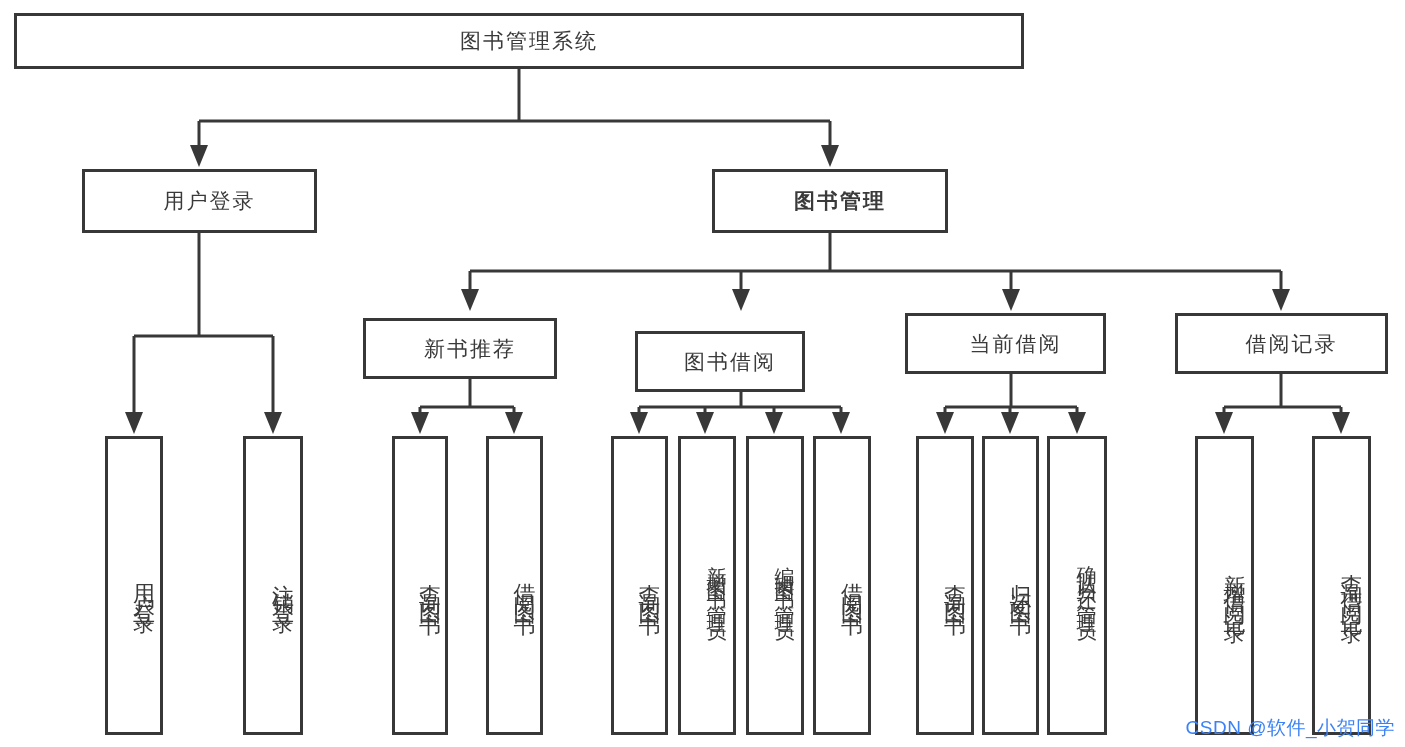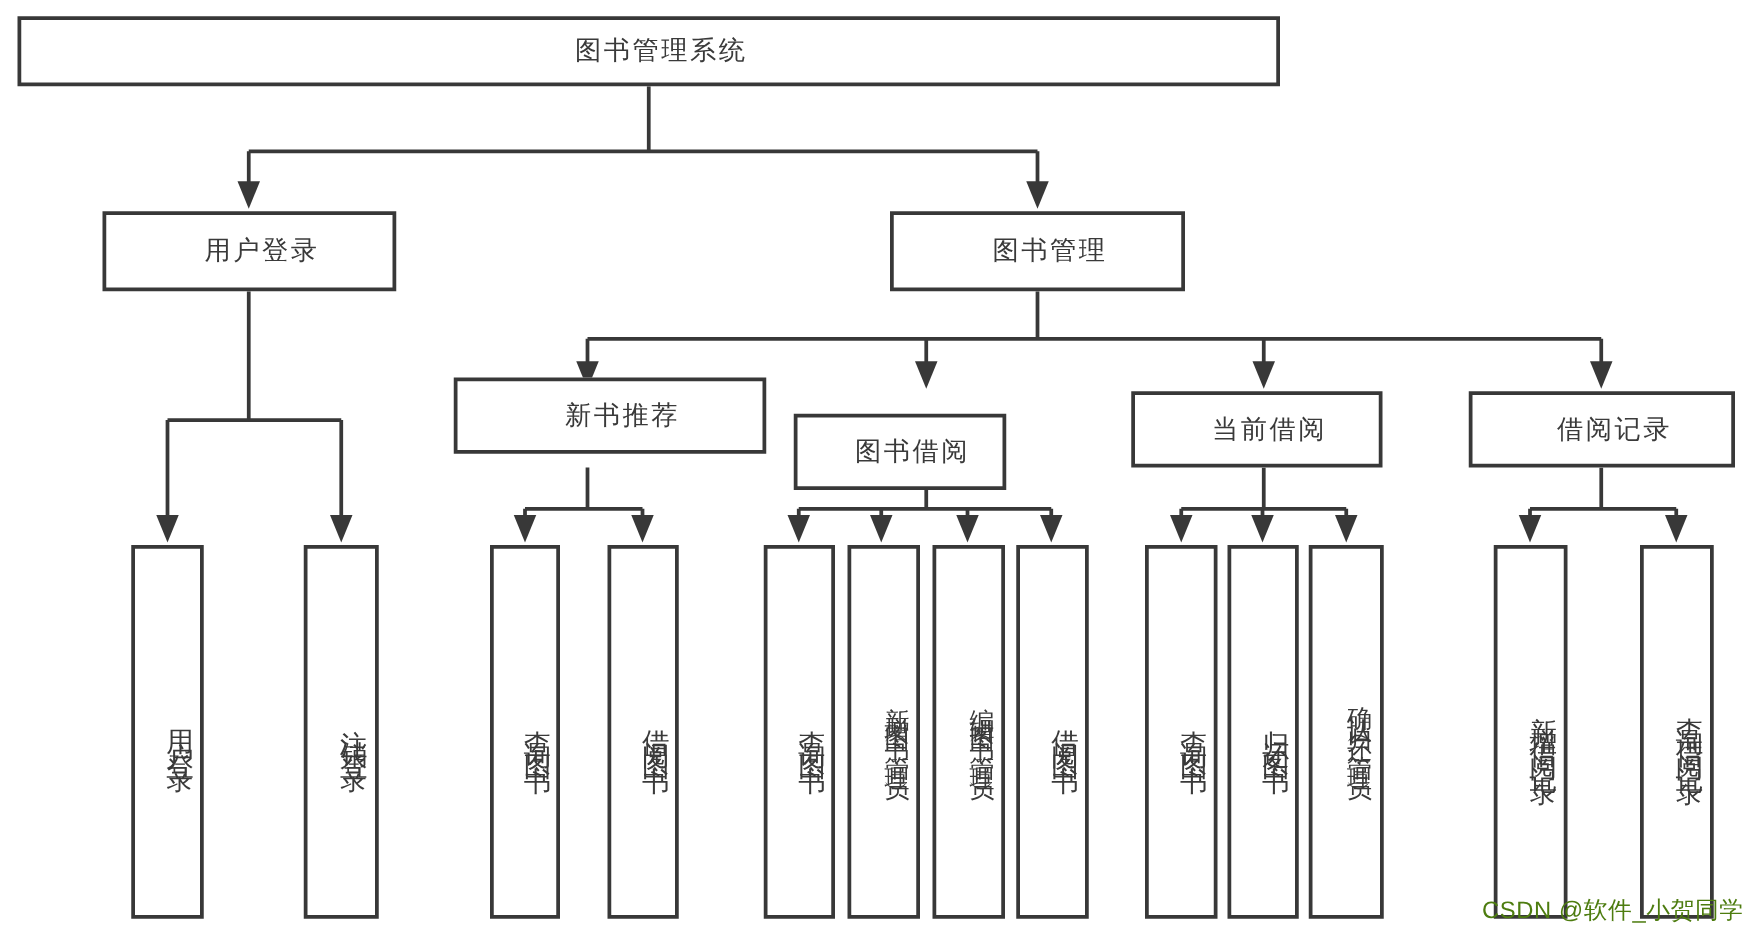--- a/index.html
+++ b/index.html
@@ -54,21 +54,21 @@
   .connectors polygon {
     fill: #383838;
     stroke: none;
   }
   .watermark {
     position: absolute;
     right: 10px;
     bottom: 6px;
     font-size: 19px;
     letter-spacing: 0.5px;
-    color: #4d7c0f;
+    color: #3b82f6;
     white-space: nowrap;
   }
 </style>
 </head>
 <body>
 
 <div class="canvas">
 
   <svg class="connectors" viewBox="0 0 1405 747" xmlns="http://www.w3.org/2000/svg">
 
@@ -102,23 +102,23 @@
     <polygon points="1068,412 1086,412 1077,434"></polygon>
 
     <path d="M1281 374 V407 M1224 407 H1341 M1224 407 V414 M1341 407 V414"></path>
     <polygon points="1215,412 1233,412 1224,434"></polygon>
     <polygon points="1332,412 1350,412 1341,434"></polygon>
   </svg>
 
   <div class="node h-node" style="left:14px; top:13px; width:1010px; height:56px;">图书管理系统</div>
 
   <div class="node h-node" style="left:82px; top:169px; width:235px; height:64px;">用户登录</div>
-  <div class="node h-node" style="left:712px; top:169px; width:236px; height:64px;">图书管理</div>
+  <div class="node h-node" style="left:712px; top:169px; width:236px; height:64px;font-weight:bold;">图书管理</div>
 
-  <div class="node h-node" style="left:363px; top:302px; width:250px; height:61px;">新书推荐</div>
+  <div class="node h-node" style="left:363px; top:318px; width:194px; height:61px;">新书推荐</div>
   <div class="node h-node" style="left:635px; top:331px; width:170px; height:61px;">图书借阅</div>
   <div class="node h-node" style="left:905px; top:313px; width:201px; height:61px;">当前借阅</div>
   <div class="node h-node" style="left:1175px; top:313px; width:213px; height:61px;text-align:center;">借阅记录</div>
 
   <div class="node v-node" style="left:105px; top:436px; width:58px; height:299px;">用户登录</div>
   <div class="node v-node" style="left:243px; top:436px; width:60px; height:299px;">注销登录</div>
 
   <div class="node v-node" style="left:392px; top:436px; width:56px; height:299px;">查询图书</div>
   <div class="node v-node" style="left:486px; top:436px; width:57px; height:299px;">借阅图书</div>
 

